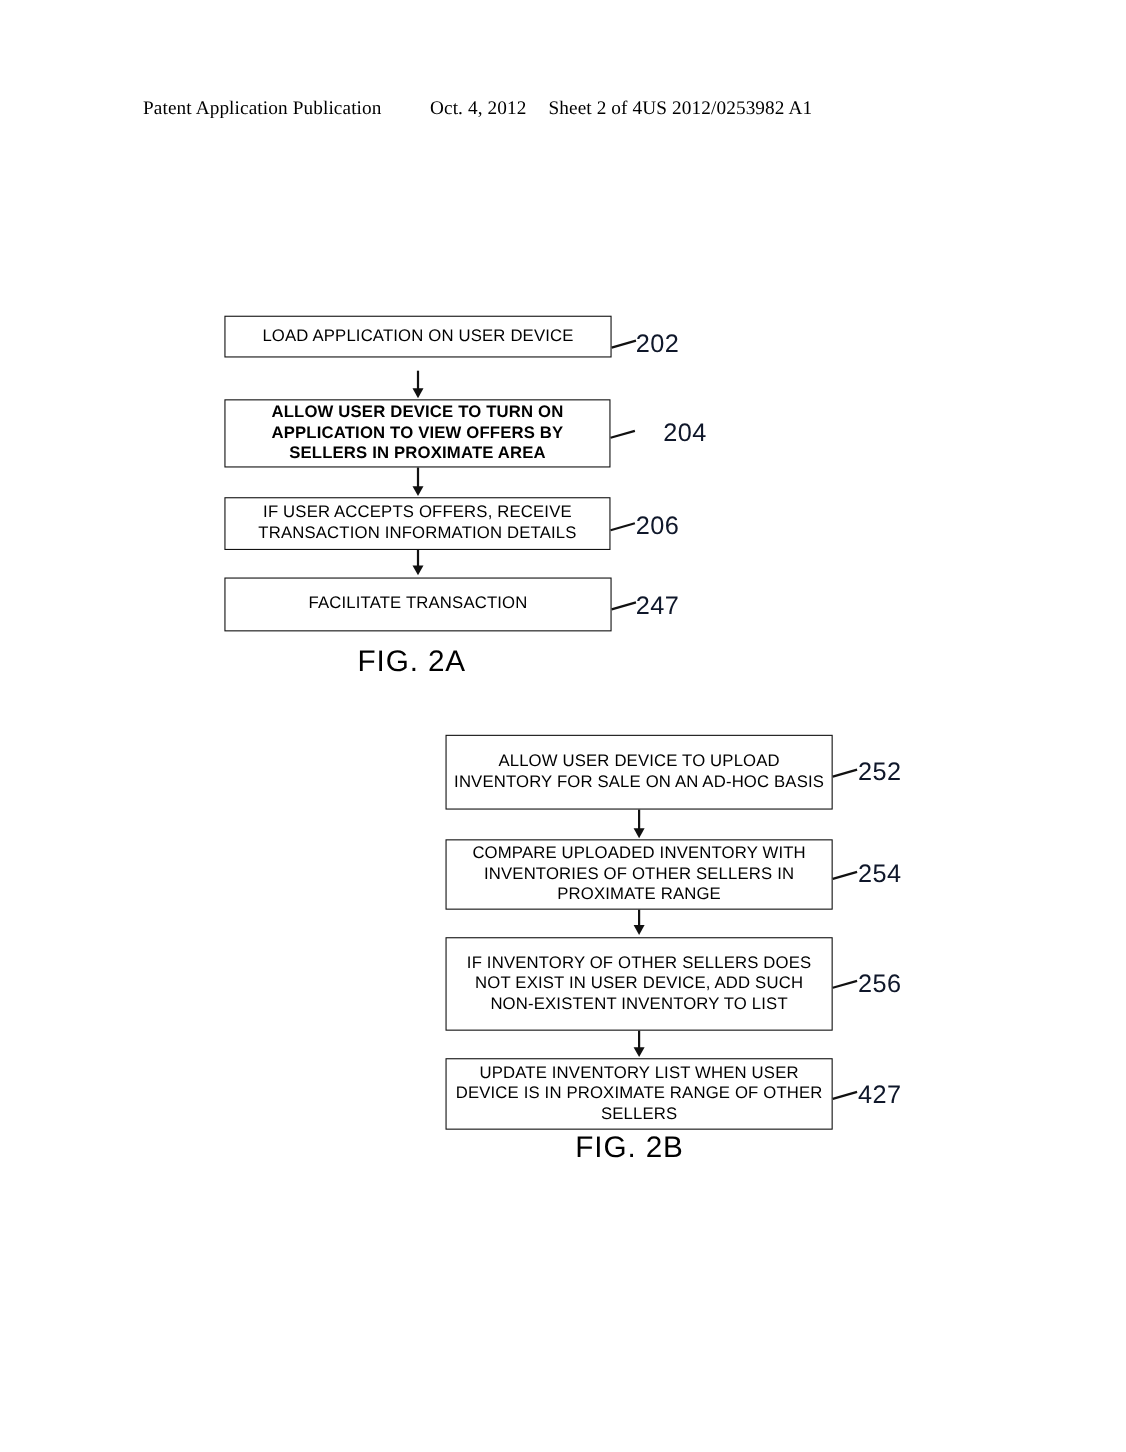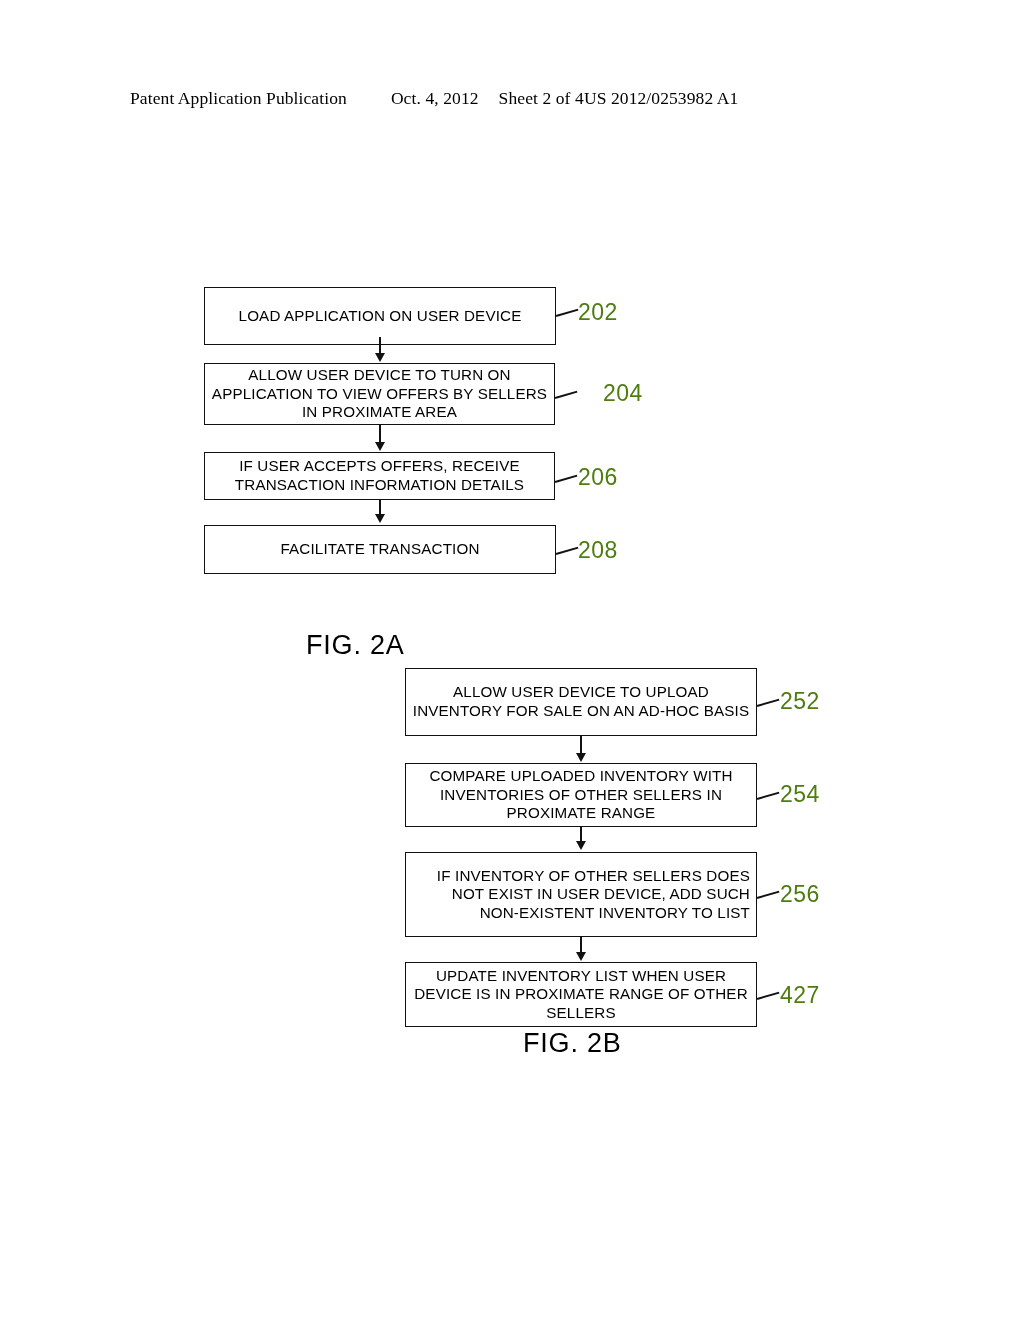--- a/index.html
+++ b/index.html
@@ -78,21 +78,21 @@
     height: 1.6px;
     background: #111111;
     transform: rotate(-16deg);
     transform-origin: left center;
   }
   .ref-num {
     position: absolute;
     font-family: "Liberation Sans", sans-serif;
     font-size: 23px;
     letter-spacing: 0.4px;
-    color: #4d7c0f;
+    color: #0f172a;
     white-space: nowrap;
   }
 
   .fig-caption {
     position: absolute;
     font-family: "Liberation Sans", sans-serif;
     font-size: 27px;
     letter-spacing: 0.8px;
     color: #000000;
     white-space: nowrap;
@@ -103,30 +103,30 @@
 
 <div id="page-header">
   <span class="hdr-pub">Patent Application Publication</span>
   <span class="hdr-date">Oct. 4, 2012</span>
   <span class="hdr-sheet">Sheet 2 of 4</span>
   <span class="hdr-num">US 2012/0253982 A1</span>
 </div>
 
 <div class="figure">
 
-  <div class="flow-box" style="left:204px; top:287px; width:352px; height:58px;">
+  <div class="flow-box" style="left:204px; top:287px; width:352px; height:38px;">
     <span class="box-text">LOAD APPLICATION ON USER DEVICE</span>
   </div>
   <div class="ref-lead" style="left:556px; top:315px; width:23px;"></div>
   <div class="ref-num" style="left:578px; top:299px;">202</div>
 
   <div class="connector" style="left:379px; top:337px; height:18px;"></div>
   <div class="arrowhead" style="left:375px; top:353px;"></div>
 
-  <div class="flow-box" style="left:204px; top:363px; width:351px; height:62px;">
+  <div class="flow-box" style="left:204px; top:363px; width:351px; height:62px;font-weight:bold;">
     <span class="box-text">ALLOW USER DEVICE TO TURN ON APPLICATION TO VIEW OFFERS BY SELLERS IN PROXIMATE AREA</span>
   </div>
   <div class="ref-lead" style="left:555px; top:397px; width:23px;"></div>
   <div class="ref-num" style="left:578px; top:380px;margin-left:25px;">204</div>
 
   <div class="connector" style="left:379px; top:425px; height:19px;"></div>
   <div class="arrowhead" style="left:375px; top:442px;"></div>
 
   <div class="flow-box" style="left:204px; top:452px; width:351px; height:48px;">
     <span class="box-text">IF USER ACCEPTS OFFERS, RECEIVE TRANSACTION INFORMATION DETAILS</span>
@@ -134,23 +134,23 @@
   <div class="ref-lead" style="left:555px; top:481px; width:23px;"></div>
   <div class="ref-num" style="left:578px; top:464px;">206</div>
 
   <div class="connector" style="left:379px; top:500px; height:16px;"></div>
   <div class="arrowhead" style="left:375px; top:514px;"></div>
 
   <div class="flow-box" style="left:204px; top:525px; width:352px; height:49px;">
     <span class="box-text">FACILITATE TRANSACTION</span>
   </div>
   <div class="ref-lead" style="left:556px; top:553px; width:23px;"></div>
-  <div class="ref-num" style="left:578px; top:537px;">208</div>
+  <div class="ref-num" style="left:578px; top:537px;">247</div>
 
-  <div class="fig-caption" style="left:306px; top:586px;margin-top:44px;">FIG. 2A</div>
+  <div class="fig-caption" style="left:325px; top:586px;">FIG. 2A</div>
 </div>
 
 <div class="figure">
 
   <div class="flow-box" style="left:405px; top:668px; width:352px; height:68px;">
     <span class="box-text">ALLOW USER DEVICE TO UPLOAD INVENTORY FOR SALE ON AN AD-HOC BASIS</span>
   </div>
   <div class="ref-lead" style="left:757px; top:705px; width:23px;"></div>
   <div class="ref-num" style="left:780px; top:688px;">252</div>
 
@@ -159,21 +159,21 @@
 
   <div class="flow-box" style="left:405px; top:763px; width:352px; height:64px;">
     <span class="box-text">COMPARE UPLOADED INVENTORY WITH INVENTORIES OF OTHER SELLERS IN PROXIMATE RANGE</span>
   </div>
   <div class="ref-lead" style="left:757px; top:798px; width:23px;"></div>
   <div class="ref-num" style="left:780px; top:781px;text-align:right;">254</div>
 
   <div class="connector" style="left:580px; top:827px; height:16px;"></div>
   <div class="arrowhead" style="left:576px; top:841px;"></div>
 
-  <div class="flow-box" style="left:405px; top:852px; width:352px; height:85px;text-align:right;">
+  <div class="flow-box" style="left:405px; top:852px; width:352px; height:85px;">
     <span class="box-text">IF INVENTORY OF OTHER SELLERS DOES NOT EXIST IN USER DEVICE, ADD SUCH NON-EXISTENT INVENTORY TO LIST</span>
   </div>
   <div class="ref-lead" style="left:757px; top:897px; width:23px;"></div>
   <div class="ref-num" style="left:780px; top:881px;">256</div>
 
   <div class="connector" style="left:580px; top:937px; height:17px;"></div>
   <div class="arrowhead" style="left:576px; top:952px;"></div>
 
   <div class="flow-box" style="left:405px; top:962px; width:352px; height:65px;">
     <span class="box-text">UPDATE INVENTORY LIST WHEN USER DEVICE IS IN PROXIMATE RANGE OF OTHER SELLERS</span>

